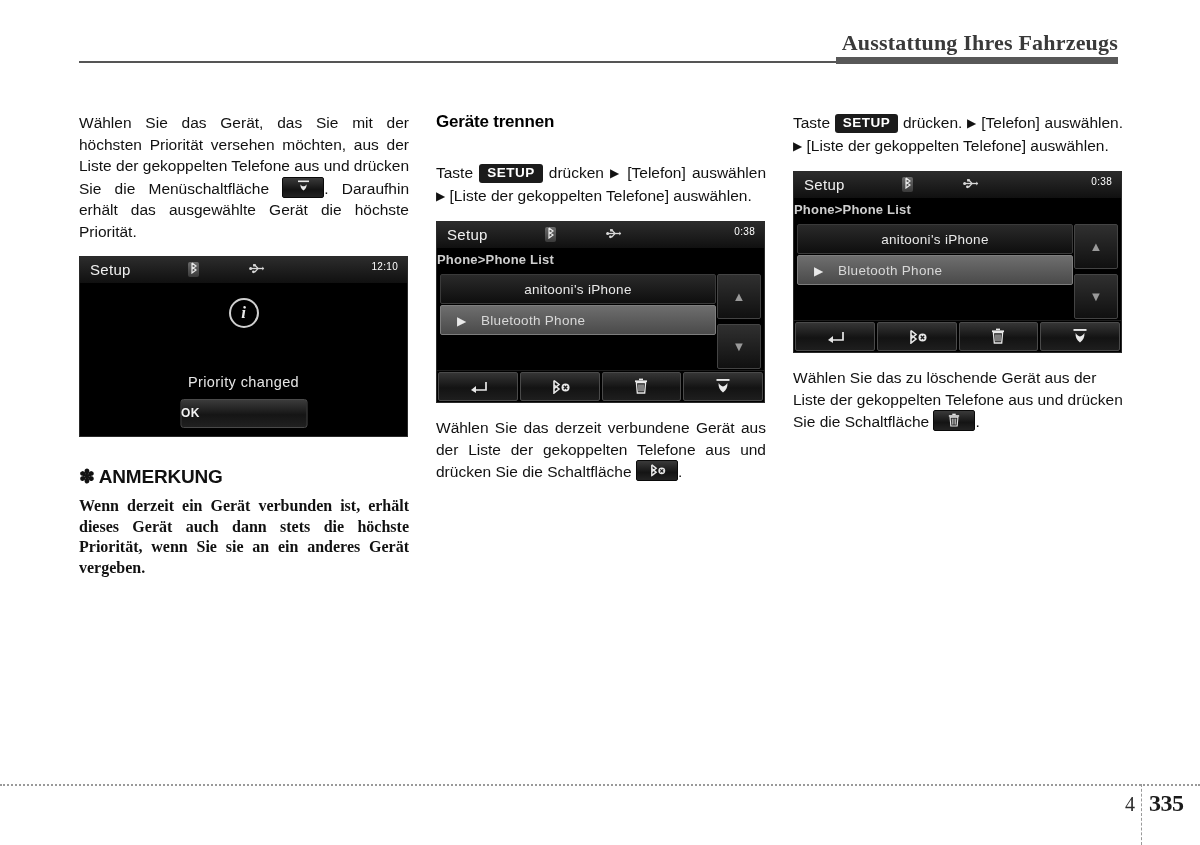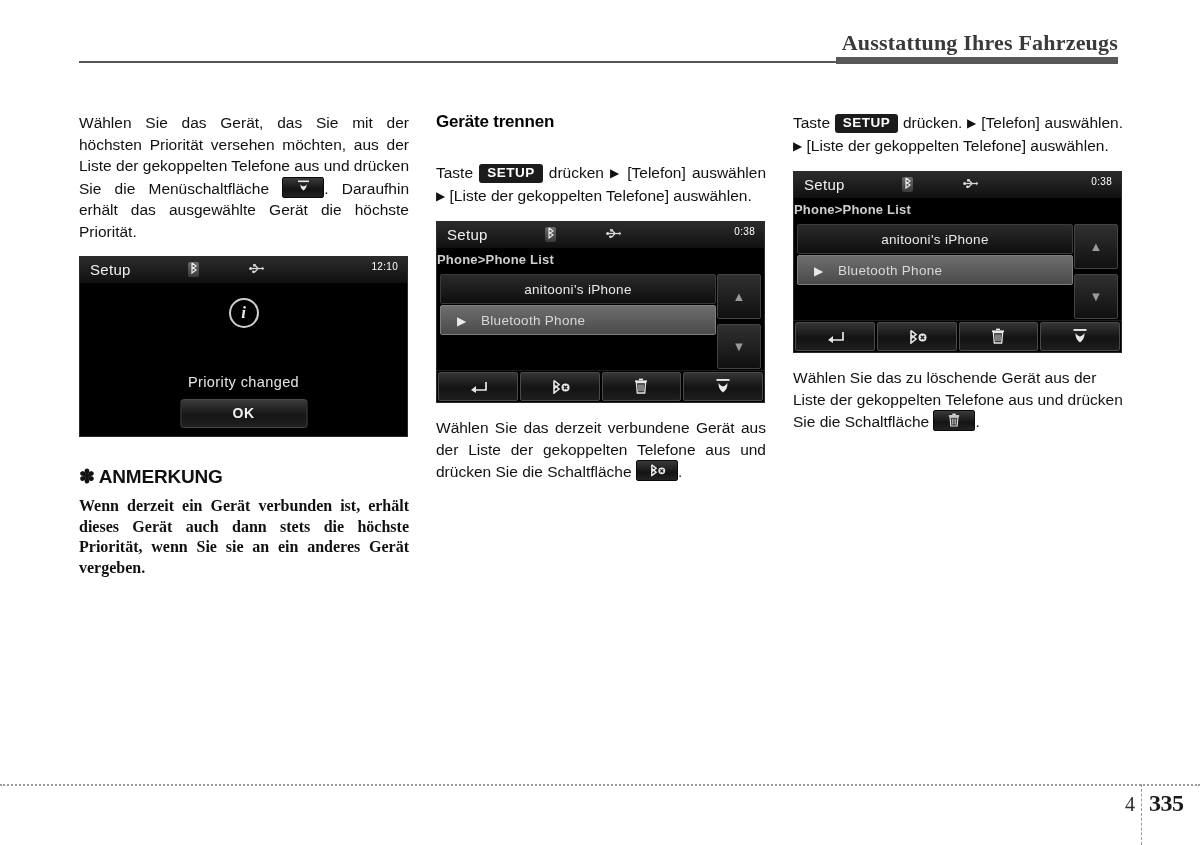--- a/index.html
+++ b/index.html
@@ -203,24 +203,23 @@
     letter-spacing: 0.4px;
   }
   .ok-button {
     position: absolute;
     left: 50%; bottom: 8px; transform: translateX(-50%);
     width: 125px; height: 27px;
     background: linear-gradient(#3b3b3b, #151515 55%, #202020);
     border: 1px solid #4a4a4a;
     border-radius: 3px;
     color: #f2f2f2;
-    font-size: 14px;
+    font-size: 12px;
     font-weight: 700;
     line-height: 26px;
-    text-align: center;
     letter-spacing: 0.4px;
   }
 
   
   .breadcrumb {
     height: 22px;
     color: #cfcfcf;
     font-size: 13px;
     padding: 3px 0 0 0;
     letter-spacing: 0.2px;

